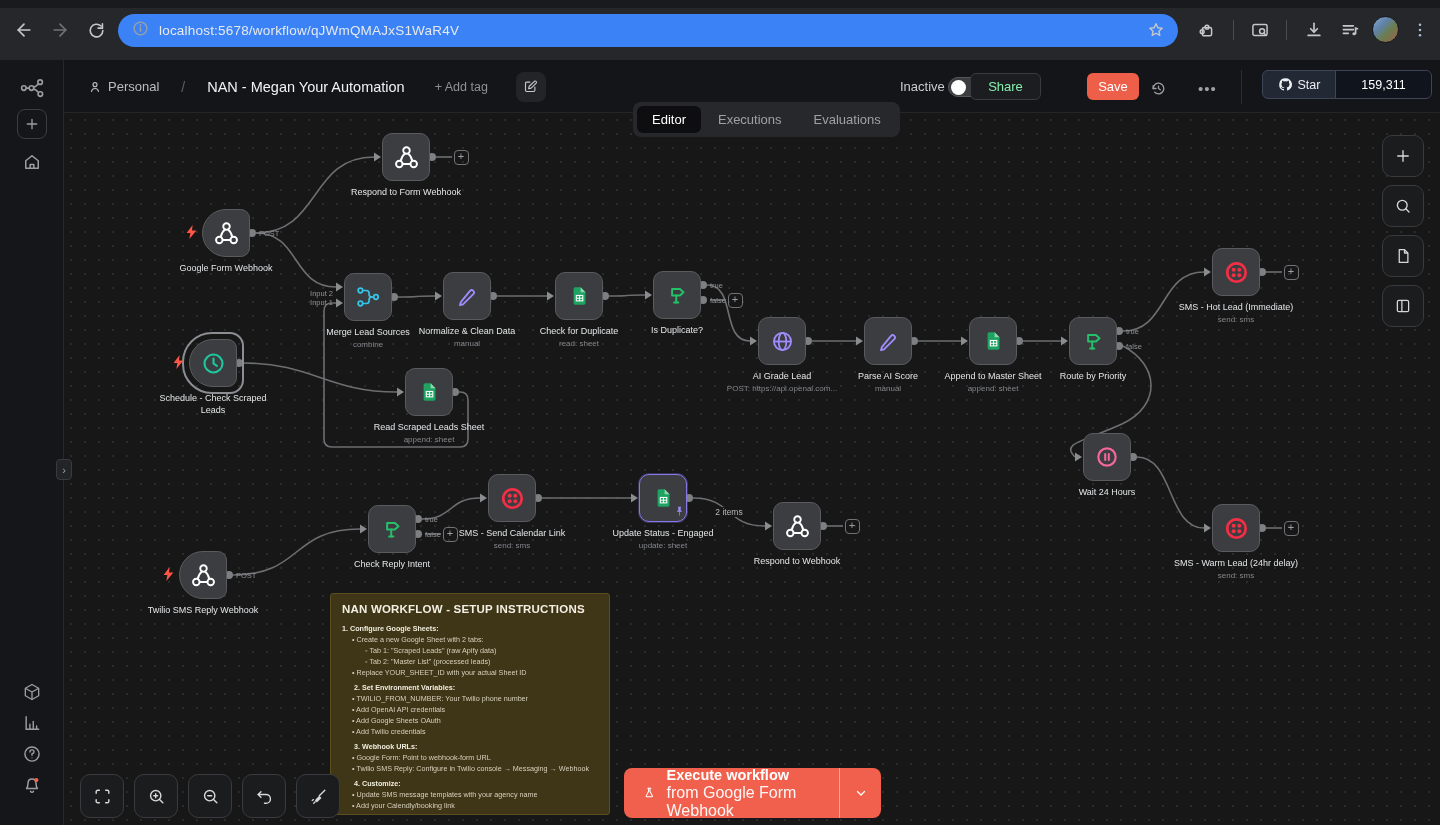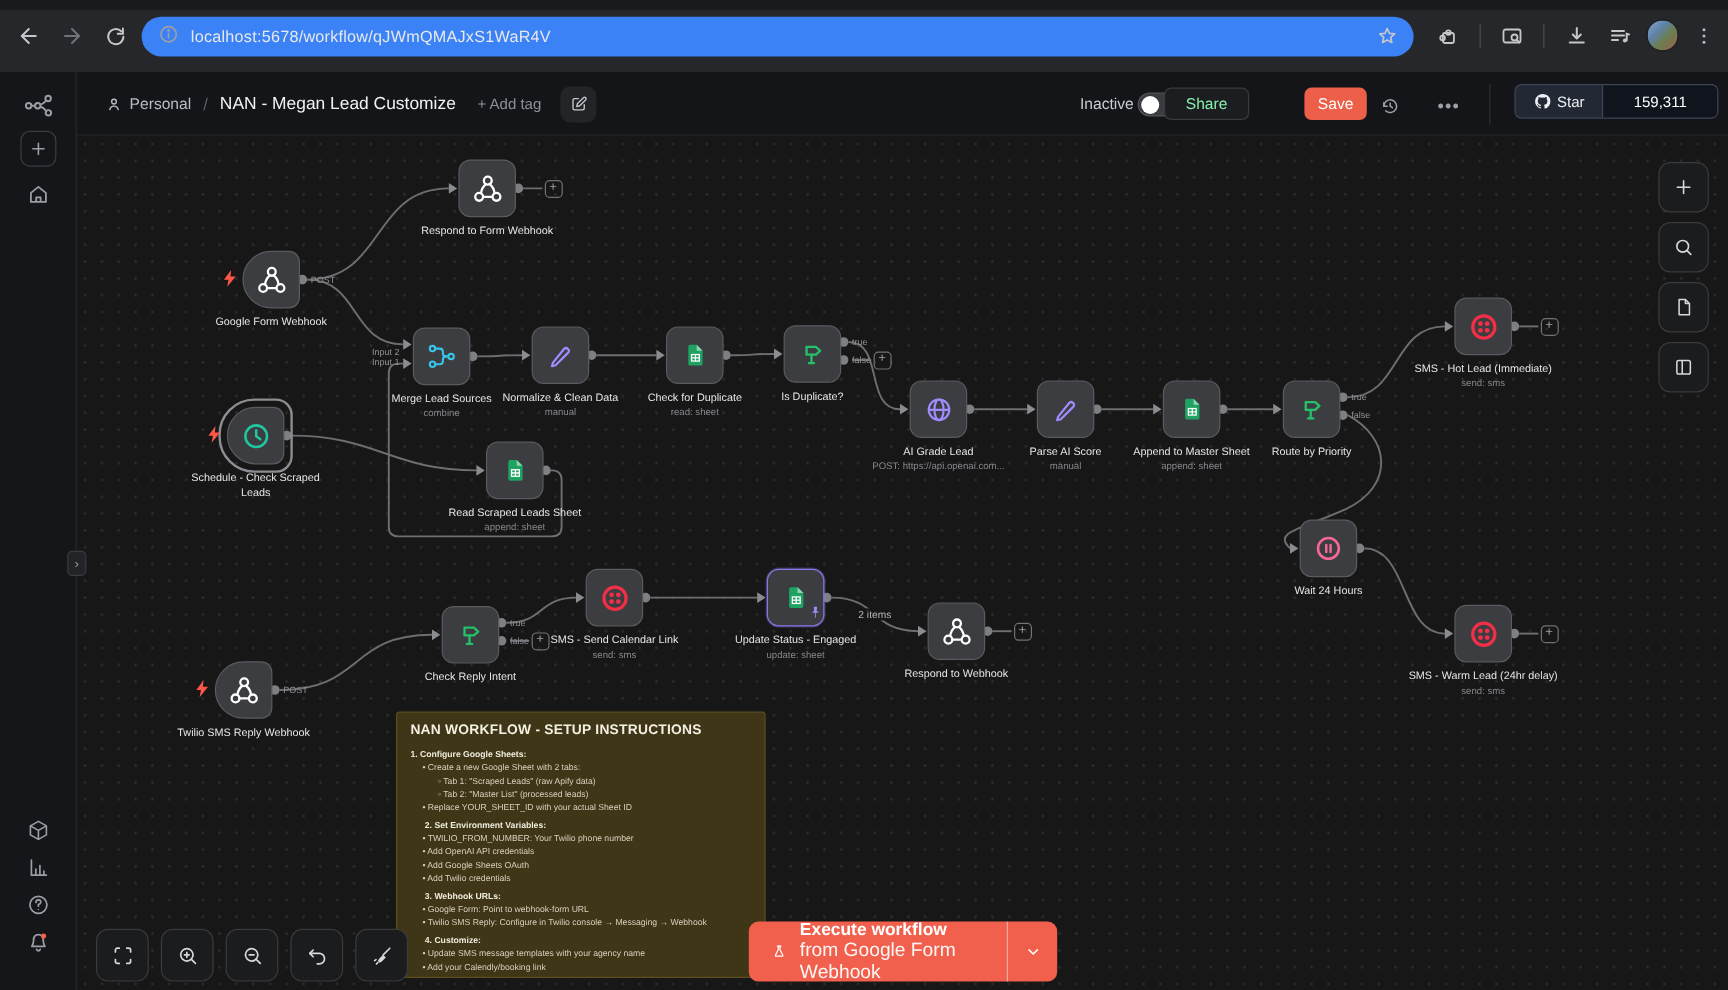--- a/index.html
+++ b/index.html
@@ -20,21 +20,21 @@
   #avatar { position:absolute; left:1372px; top:16px; width:27px; height:27px; border-radius:50%;
             background:linear-gradient(135deg,#86a7cf 0%,#5f82a8 35%,#6b7d4e 60%,#8a6b4f 85%); border:1px solid #1a1b1e; }
 
   
   #leftrail { position:absolute; left:0; top:60px; width:64px; height:765px; background:#151619; border-right:1px solid #27282b; z-index:5; }
   .rail-ic { position:absolute; left:50%; transform:translateX(-50%); color:#9a9ea3; display:flex; align-items:center; justify-content:center; }
   #rail-plus { width:30px; height:30px; border:1px solid #3b3d41; border-radius:8px; }
 
   
   #appheader { position:absolute; left:64px; top:60px; width:1376px; height:53px; background:#141518; border-bottom:1px solid #242528; z-index:4; }
-  #hleft { position:absolute; left:24px; top:0; height:53px; display:flex; align-items:center; gap:10px; }
+  #hleft { position:absolute; left:24px; top:0; height:53px; display:flex; align-items:center; gap:22px; }
   #hleft .ws { color:#b9bdc2; font-size:13px; display:flex; align-items:center; gap:6px; }
   #hleft .slash { color:#5c6066; font-size:14px; }
   #hleft .title { color:#f1f2f4; font-size:14.5px; }
   #hleft .addtag { color:#8d9095; font-size:12.5px; margin-left:8px; }
   #editbtn { width:30px; height:30px; background:#232428; border-radius:8px; display:flex; align-items:center; justify-content:center; color:#c6c9cc; margin-left:6px; }
   #inactive-label { position:absolute; left:836px; top:0; height:53px; display:flex; align-items:center; color:#c9ccd0; font-size:13px; }
   #toggle { position:absolute; left:884px; top:17px; width:38px; height:20px; border-radius:10px; background:#3a3c40; border:1px solid #55575b; }
   #toggle .knob { position:absolute; left:2px; top:1.5px; width:15px; height:15px; border-radius:50%; background:#fff; }
   #sharebtn { position:absolute; left:906px; top:13px; width:71px; height:27px; background:#1c1d20; border:1px solid #3a3b3f; border-radius:6px;
               color:#86efac; font-size:13px; display:flex; align-items:center; justify-content:center; }
@@ -66,21 +66,21 @@
   .nlabel { position:absolute; width:132px; transform:translateX(-50%); text-align:center; z-index:4;
             font-size:9px; line-height:1.3; color:#e3e5e7; }
   .nsub { font-size:8px; color:#84878c; margin-top:1px; white-space:nowrap; }
   .plabel { position:absolute; font-size:7.5px; color:#8f9296; z-index:2; white-space:nowrap; transform:translateY(-50%); }
   .plabel.lft { transform:translate(-100%,-50%); }
   .plus { position:absolute; width:15px; height:15px; border:1.5px solid #707276; border-radius:4px; color:#9da0a4;
           font-size:11px; line-height:11px; text-align:center; z-index:3; }
   .clabel { position:absolute; transform:translate(-50%,-50%); font-size:8.5px; color:#b4b7ba; background:#171717; padding:0 3px; z-index:2; }
 
   
-  #sticky { position:absolute; left:266px; top:480px; width:308px; height:222px; background:#3f3517; border:1px solid #5c4e21;
+  #sticky { position:absolute; left:266px; top:480px; width:280px; height:222px; background:#3f3517; border:1px solid #5c4e21;
             border-radius:3px; padding:9px 11px; overflow:hidden; z-index:3; }
   #sticky .st-title { font-size:11.5px; font-weight:bold; color:#f3f0e3; margin-bottom:9px; letter-spacing:.2px; }
   .s-h2 { font-weight:bold; font-size:7.2px; color:#f0edde; margin-top:5px; line-height:10px; }
   .s-h2.ind { margin-left:12px; }
   .s-b1, .s-b2 { font-size:7.2px; color:#d7d1bd; line-height:10px; margin-top:1px; }
   .s-b1 { margin-left:10px; }
   .s-b2 { margin-left:23px; }
 
   
   .sqbtn { position:absolute; background:#1b1c1e; border:1px solid #3a3b3e; border-radius:10px; display:flex; align-items:center; justify-content:center; color:#d6d8da; z-index:6; }
@@ -230,21 +230,21 @@
   <div id="appheader">
     <div id="hleft">
       <span class="ws">
         <svg width="14" height="14" viewBox="0 0 24 24" fill="none" stroke="currentColor" stroke-width="2" stroke-linecap="round">
             <circle cx="12" cy="8" r="3.4"></circle>
             <path d="M6 19.5c.8-3.6 3-5 6-5s5.2 1.4 6 5"></path>
           </svg>
         <span>Personal</span>
       </span>
       <span class="slash">/</span>
-      <span class="title">NAN - Megan Lead Customize</span>
+      <span class="title">NAN - Megan Your Automation</span>
       <span class="addtag">+ Add tag</span>
       <span id="editbtn">
         <svg width="15" height="15" viewBox="0 0 24 24" fill="none" stroke="currentColor" stroke-width="1.8" stroke-linecap="round" stroke-linejoin="round">
             <path d="M11 5H6a2 2 0 0 0-2 2v11a2 2 0 0 0 2 2h11a2 2 0 0 0 2-2v-5"></path>
             <path d="M18.3 3.7a2 2 0 0 1 2.8 2.8L13 14.6 9 15.6l1-4z"></path>
           </svg>
       </span>
     </div>
     <span id="inactive-label">Inactive</span>
     <div id="toggle">
@@ -265,20 +265,25 @@
       <div class="gh-left">
         <svg width="15" height="15" viewBox="0 0 24 24" fill="currentColor">
             <path d="M12 2a10 10 0 0 0-3.2 19.5c.5.1.7-.2.7-.5v-1.8c-2.8.6-3.4-1.2-3.4-1.2-.5-1.2-1.1-1.5-1.1-1.5-.9-.6.1-.6.1-.6 1 .1 1.5 1 1.5 1 .9 1.5 2.4 1.1 3 .8.1-.6.4-1.1.6-1.3-2.2-.3-4.6-1.1-4.6-5 0-1.1.4-2 1-2.7-.1-.3-.4-1.3.1-2.7 0 0 .8-.3 2.8 1a9.6 9.6 0 0 1 5 0c1.9-1.3 2.8-1 2.8-1 .5 1.4.2 2.4.1 2.7.6.7 1 1.6 1 2.7 0 3.9-2.4 4.7-4.6 5 .4.3.7.9.7 1.9v2.8c0 .3.2.6.7.5A10 10 0 0 0 12 2z"></path>
           </svg>
         <span>Star</span>
       </div>
       <div class="gh-right">159,311</div>
     </div>
   </div>
 
+  <div id="tabs">
+    <div class="tab active">Editor</div>
+    <div class="tab">Executions</div>
+    <div class="tab">Evaluations</div>
+  </div>
 
   <div id="canvas">
       <svg id="wires" width="1376" height="712">
         <path d="M192,120 C256.9,120 245.1,44 310,44" fill="none" stroke="#6d6e71" stroke-width="1.6"></path>
         <path d="M192,120 C236,120 228,174 272,174" fill="none" stroke="#6d6e71" stroke-width="1.6"></path>
         <path d="M334,184 C364,184 341,183 371,183" fill="none" stroke="#6d6e71" stroke-width="1.6"></path>
         <path d="M433,183 C463,183 453,183 483,183" fill="none" stroke="#6d6e71" stroke-width="1.6"></path>
         <path d="M545,183 C575,183 551,182 581,182" fill="none" stroke="#6d6e71" stroke-width="1.6"></path>
         <path d="M643,172 C673,172 656,228 686,228" fill="none" stroke="#6d6e71" stroke-width="1.6"></path>
         <path d="M748,228 C778,228 762,228 792,228" fill="none" stroke="#6d6e71" stroke-width="1.6"></path>

